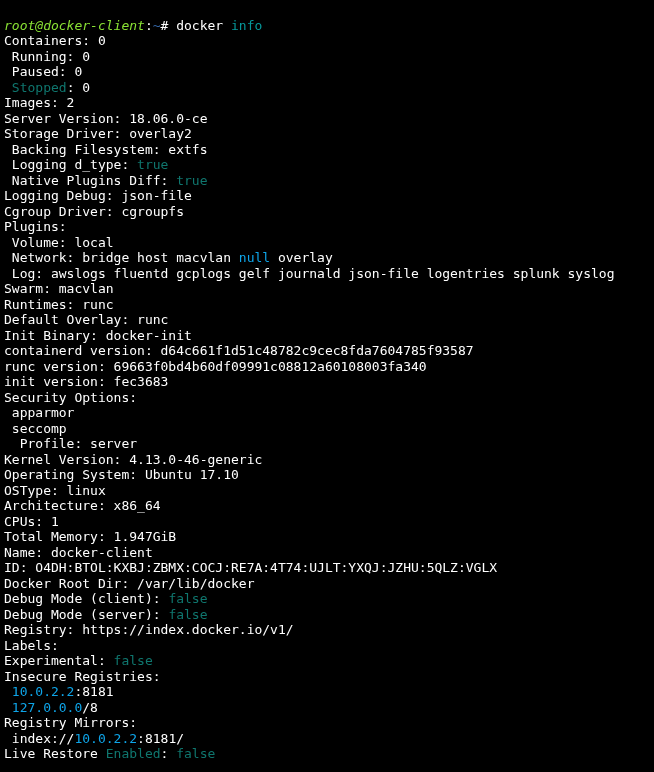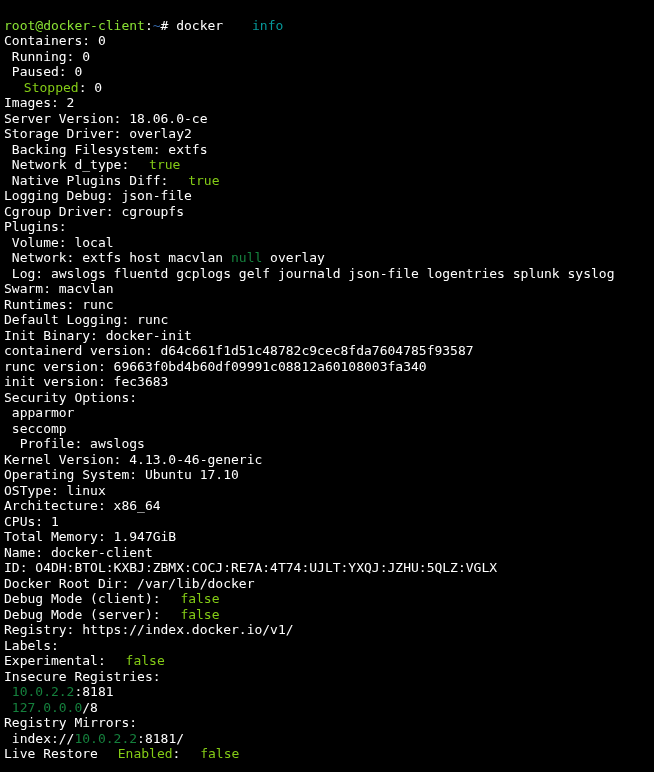--- a/index.html
+++ b/index.html
@@ -1,54 +1,54 @@
 <!DOCTYPE html>
 <html><head>
 <meta charset="utf-8">
 <style>
   html,body{margin:0;padding:0;background:#000;color:#fff;font-family:"DejaVu Sans Mono","Liberation Mono",Consolas,monospace;font-size:13px;line-height:15.5px;}
   .term{padding:2px 4px;white-space:pre;width:654px;box-sizing:border-box;}
-  .g{color:#84cc16;margin-left:12px;}
-  .gb{color:#8ae234;}
-  .c{color:#06989a;margin-left:21px;}
-  .m{color:#15803d;}
+  .g{color:#0f766e;}
+  .gb{color:#8ae234;font-style:italic;}
+  .c{color:#06989a;}
+  .m{color:#0ea5e9;}
   .b{color:#3465a4;}
 </style>
 </head>
 <body>
 
 <div class="term">
 <span><span class="gb">root@docker-client</span><span>:</span><span class="b">~</span><span>#</span> <span>docker</span> <span class="c">info</span></span>
 <span>Containers: 0</span>
 <span> Running: 0</span>
 <span> Paused: 0</span>
 <span><span class="g"> Stopped</span><span>: 0</span></span>
 <span>Images: 2</span>
 <span>Server Version: 18.06.0-ce</span>
 <span>Storage Driver: overlay2</span>
 <span> Backing Filesystem: extfs</span>
-<span><span> Network d_type: </span><span class="g">true</span></span>
+<span><span> Logging d_type: </span><span class="g">true</span></span>
 <span><span> Native Plugins Diff: </span><span class="g">true</span></span>
 <span>Logging Debug: json-file</span>
 <span>Cgroup Driver: cgroupfs</span>
 <span>Plugins:</span>
 <span> Volume: local</span>
-<span><span> Network: extfs host macvlan </span><span class="m">null</span><span> overlay</span></span>
+<span><span> Network: bridge host macvlan </span><span class="m">null</span><span> overlay</span></span>
 <span> Log: awslogs fluentd gcplogs gelf journald json-file logentries splunk syslog</span>
 <span>Swarm: macvlan</span>
 <span>Runtimes: runc</span>
-<span>Default Logging: runc</span>
+<span>Default Overlay: runc</span>
 <span>Init Binary: docker-init</span>
 <span>containerd version: d64c661f1d51c48782c9cec8fda7604785f93587</span>
 <span>runc version: 69663f0bd4b60df09991c08812a60108003fa340</span>
 <span>init version: fec3683</span>
 <span>Security Options:</span>
 <span> apparmor</span>
 <span> seccomp</span>
-<span>  Profile: awslogs</span>
+<span>  Profile: server</span>
 <span>Kernel Version: 4.13.0-46-generic</span>
 <span>Operating System: Ubuntu 17.10</span>
 <span>OSType: linux</span>
 <span>Architecture: x86_64</span>
 <span>CPUs: 1</span>
 <span>Total Memory: 1.947GiB</span>
 <span>Name: docker-client</span>
 <span>ID: O4DH:BTOL:KXBJ:ZBMX:COCJ:RE7A:4T74:UJLT:YXQJ:JZHU:5QLZ:VGLX</span>
 <span>Docker Root Dir: /var/lib/docker</span>
 <span><span>Debug Mode (client): </span><span class="g">false</span></span>

